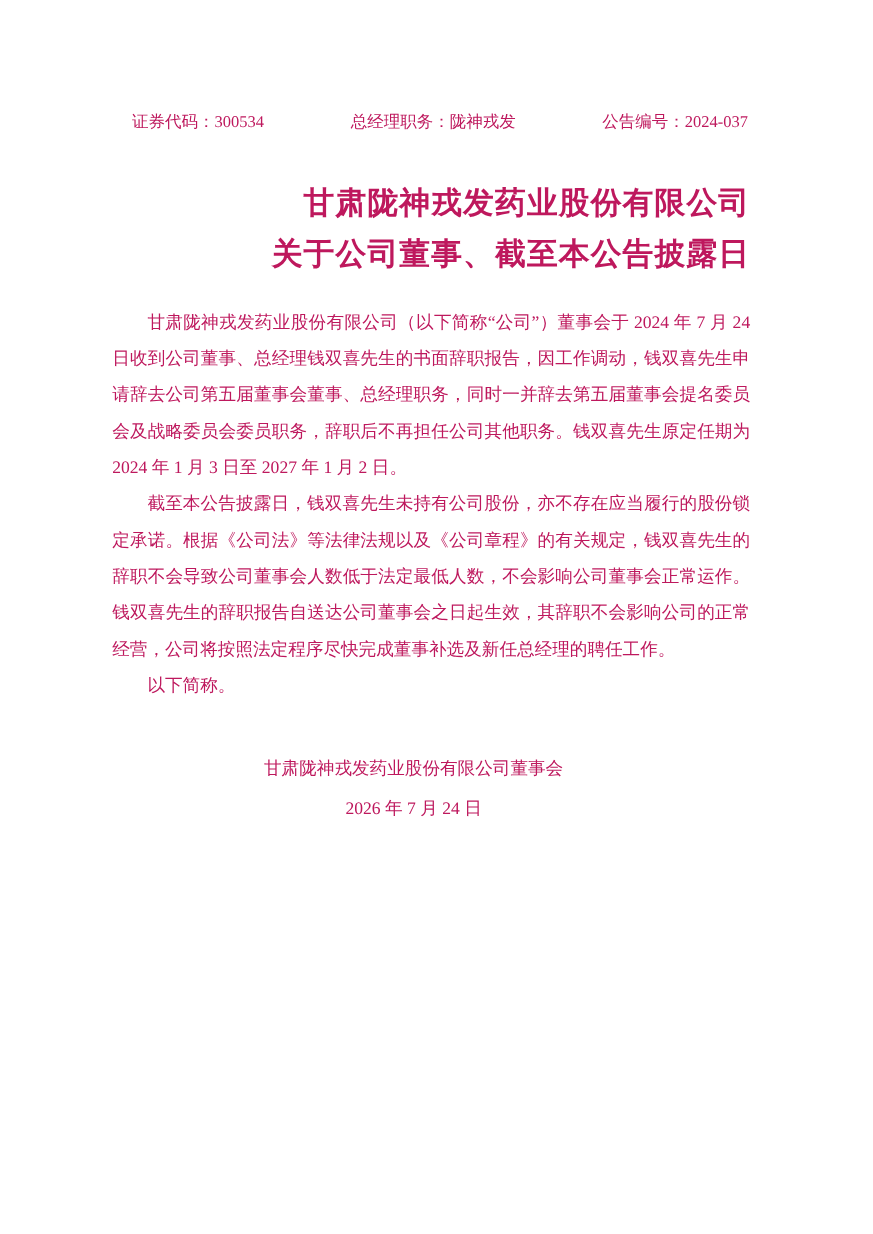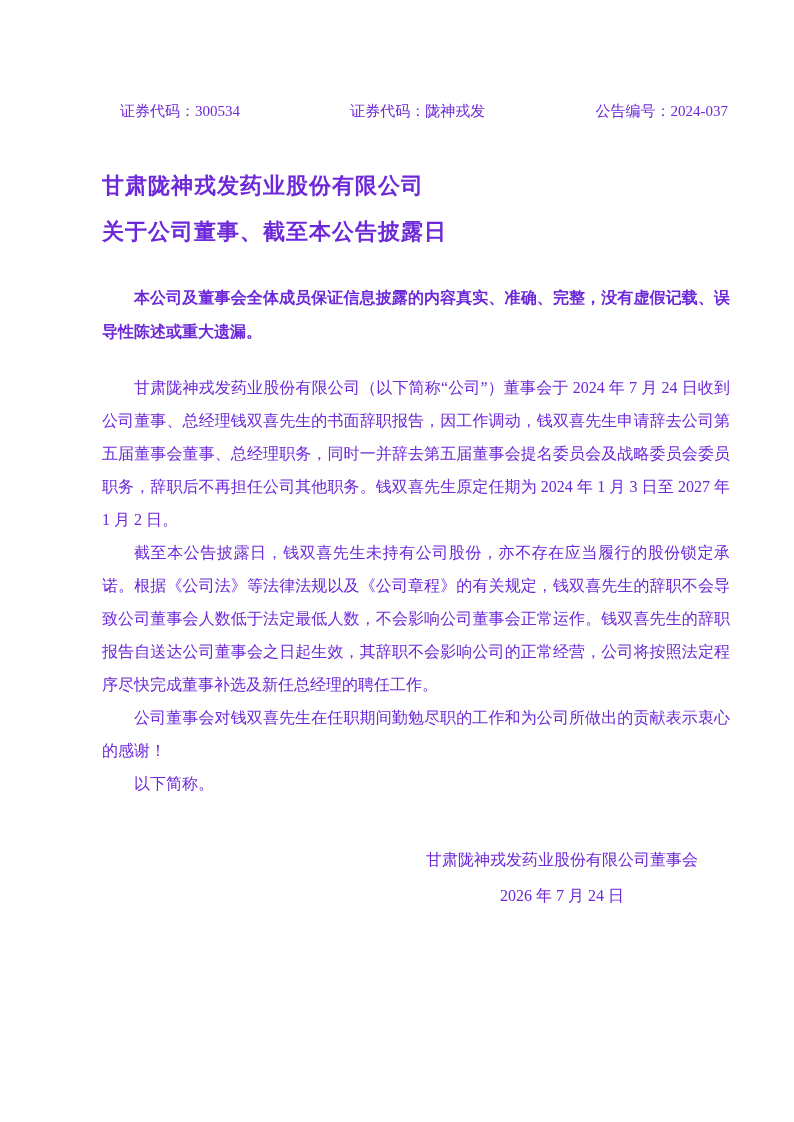--- a/index.html
+++ b/index.html
@@ -2,39 +2,39 @@
 <html lang="zh"><head>
 <meta charset="utf-8">
 <style>
   html, body { margin: 0; padding: 0; background: #ffffff; }
   .page {
     position: relative;
     width: 794px;
     height: 914px;
     margin: 0 auto;
     background: #ffffff;
-    color: #6d28d9;
+    color: #be185d;
     font-family: "Liberation Serif", "DejaVu Serif", serif;
     box-sizing: border-box;
-    padding: 101px 64px 0 102px;
+    padding: 101px 112px 0 102px;
     overflow: hidden;
   }
   .doc-header {
     display: flex;
     justify-content: space-between;
     align-items: baseline;
     font-size: 15px;
     line-height: 20px;
     padding: 0 2px 0 18px;
     white-space: nowrap;
   }
   .doc-title {
     margin-top: 42px;
-    text-align: left;
-    font-size: 22px;
+    text-align: right;
+    font-size: 28px;
     font-weight: 700;
     line-height: 46px;
     letter-spacing: 1px;
   }
   .disclaimer {
     margin: 26px 0 0 0;
     font-size: 16px;
     font-weight: 700;
     line-height: 34px;
     text-indent: 2em;
@@ -47,53 +47,51 @@
     margin: 0;
     font-size: 16px;
     line-height: 33px;
     text-indent: 2em;
     text-align: justify;
     font-family: Liberation Serif, serif;
   }
   .signature {
     margin-top: 42px;
     display: flex;
-    justify-content: flex-end;
+    justify-content: center;
   }
   .signature-inner {
     display: inline-block;
     text-align: center;
     margin-right: 32px;
     font-size: 16px;
     line-height: 36px;
     white-space: nowrap;
   }
 </style>
 </head>
 <body>
 
 <div class="page">
 
   <div class="doc-header">
     <span>证券代码：300534</span>
-    <span>证券代码：陇神戎发</span>
+    <span>总经理职务：陇神戎发</span>
     <span>公告编号：2024-037</span>
   </div>
 
   <div class="doc-title">
     <div>甘肃陇神戎发药业股份有限公司</div>
     <div>关于公司董事、截至本公告披露日</div>
   </div>
 
-  <p class="disclaimer">本公司及董事会全体成员保证信息披露的内容真实、准确、完整，没有虚假记载、误导性陈述或重大遗漏。</p>
 
   <div class="body-text">
     <p>甘肃陇神戎发药业股份有限公司（以下简称“公司”）董事会于 2024 年 7 月 24 日收到公司董事、总经理钱双喜先生的书面辞职报告，因工作调动，钱双喜先生申请辞去公司第五届董事会董事、总经理职务，同时一并辞去第五届董事会提名委员会及战略委员会委员职务，辞职后不再担任公司其他职务。钱双喜先生原定任期为 2024 年 1 月 3 日至 2027 年 1 月 2 日。</p>
     <p>截至本公告披露日，钱双喜先生未持有公司股份，亦不存在应当履行的股份锁定承诺。根据《公司法》等法律法规以及《公司章程》的有关规定，钱双喜先生的辞职不会导致公司董事会人数低于法定最低人数，不会影响公司董事会正常运作。钱双喜先生的辞职报告自送达公司董事会之日起生效，其辞职不会影响公司的正常经营，公司将按照法定程序尽快完成董事补选及新任总经理的聘任工作。</p>
-    <p>公司董事会对钱双喜先生在任职期间勤勉尽职的工作和为公司所做出的贡献表示衷心的感谢！</p>
     <p>以下简称。</p>
   </div>
 
   <div class="signature">
     <div class="signature-inner">
       <div>甘肃陇神戎发药业股份有限公司董事会</div>
       <div>2026 年 7 月 24 日</div>
     </div>
   </div>
 

